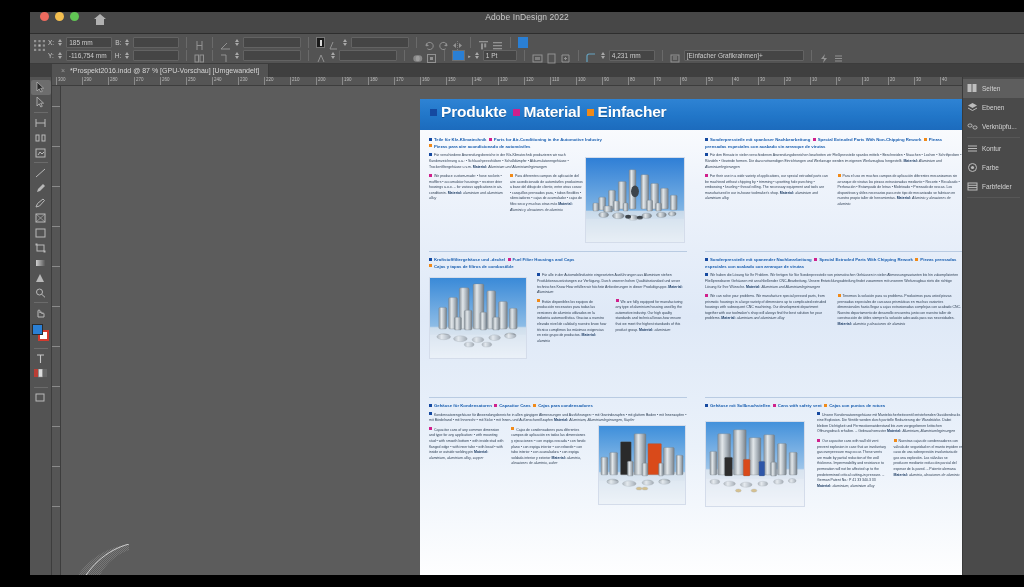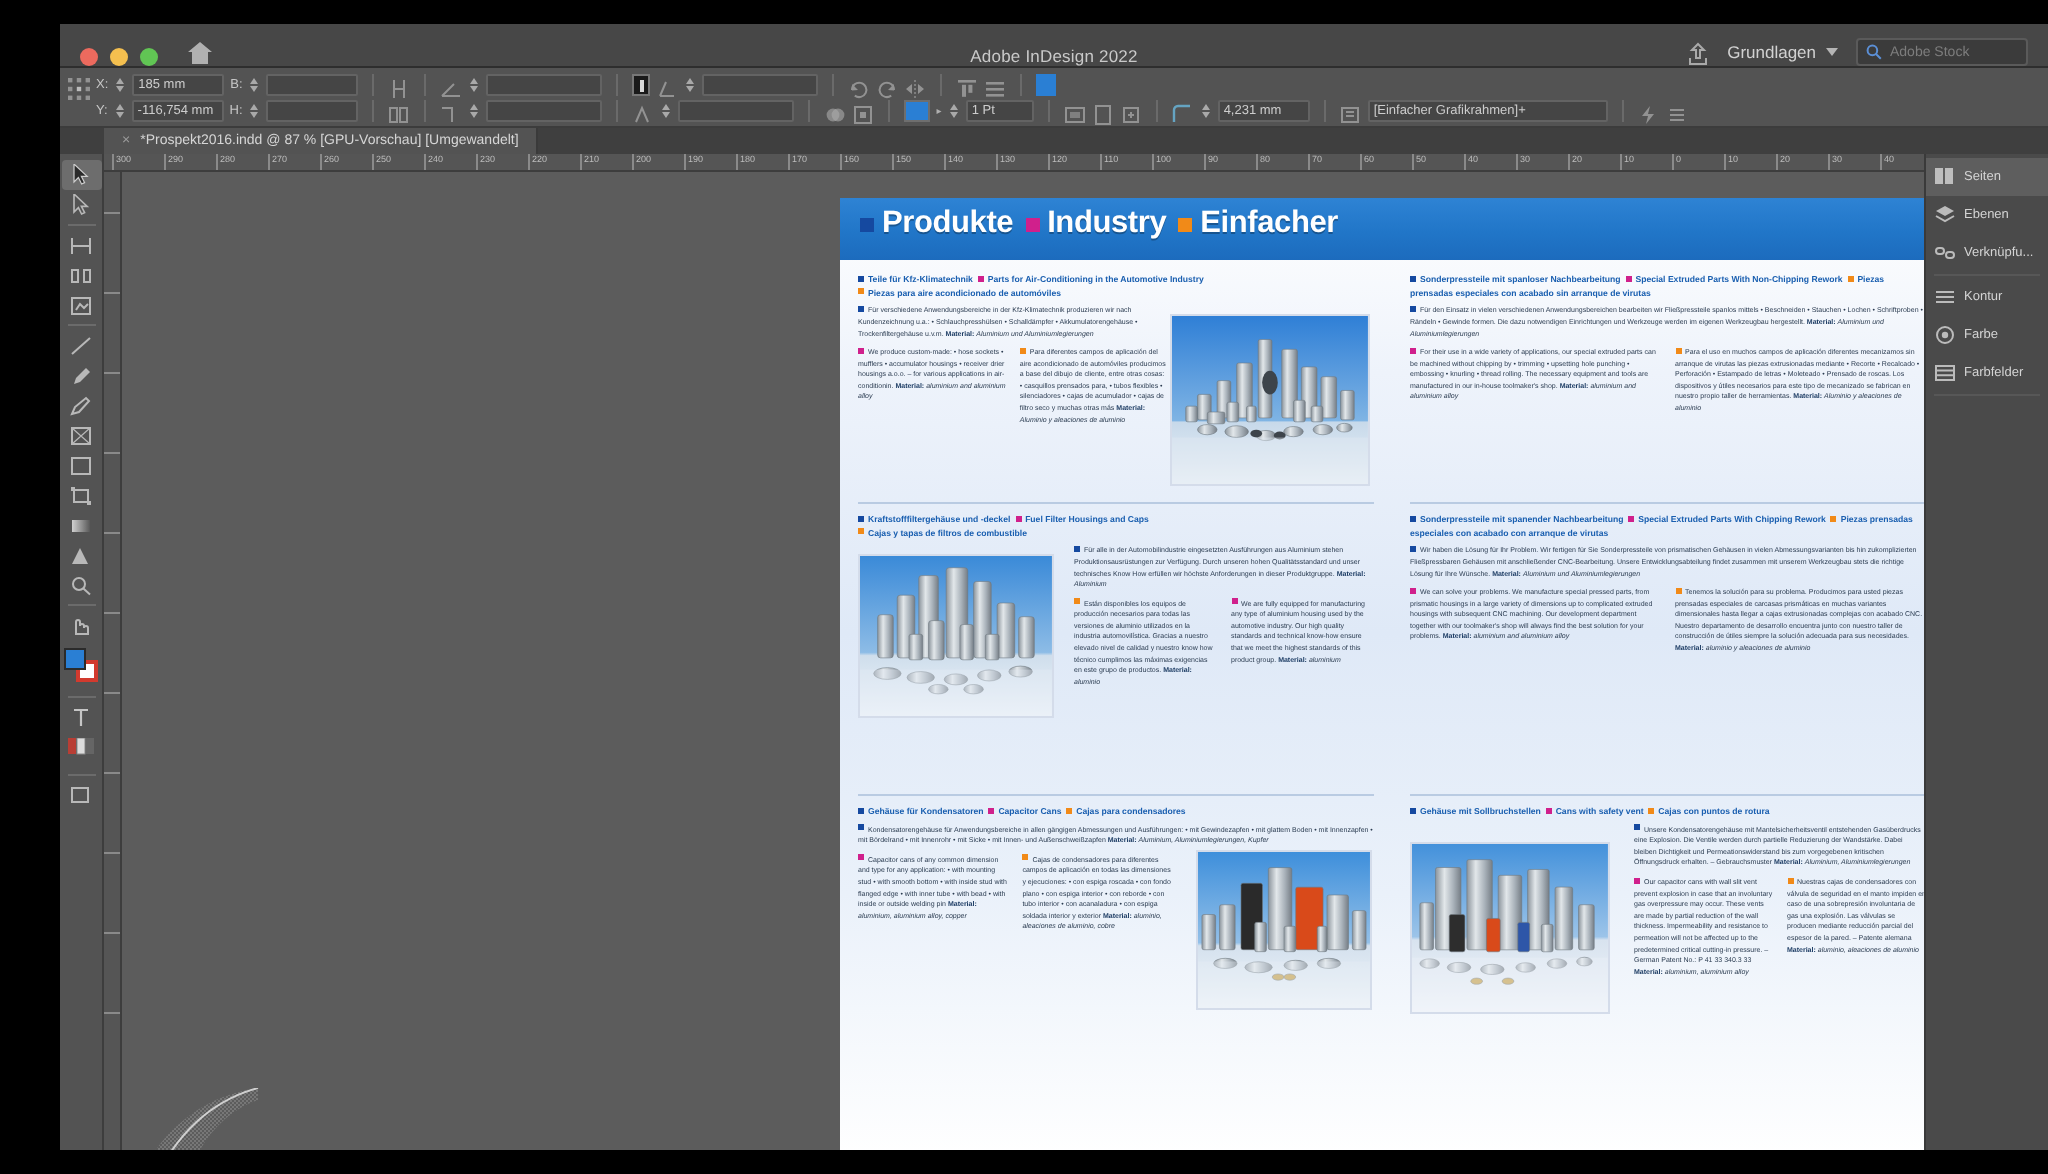--- a/index.html
+++ b/index.html
@@ -6,21 +6,21 @@
   html,body { background:#000; }
   body { width:1024px; height:587px; overflow:hidden; font-family:"Liberation Sans", sans-serif; }
 
   .app {
     position:absolute; left:30px; top:12px; width:994px; height:563px;
     background:#535353; overflow:hidden;
   }
 
   
   .titlebar {
-    height:22px; background:#474747; display:flex; align-items:flex-end;
+    height:22px; background:#474747; display:flex; align-items:flex-start;
     position:relative; border-bottom:1px solid #2e2e2e;
   }
   .traffic { display:flex; gap:6px; padding-left:10px; align-items:center; }
   .tl { width:9px; height:9px; border-radius:50%; }
   .tl.r{background:#ec6a5e;} .tl.y{background:#f4bf4f;} .tl.g{background:#61c554;}
   .home-icon { margin-left:14px; width:14px; height:13px; opacity:.82; }
   .apptitle {
     position:absolute; left:0; right:0; text-align:center;
     font-size:8.5px; color:#c9c9c9; letter-spacing:.1px;
   }
@@ -164,40 +164,20 @@
       <span class="tl r"></span>
       <span class="tl y"></span>
       <span class="tl g"></span>
     </div>
     <span class="home-icon">
       <svg viewBox="0 0 14 13" width="14" height="13">
           <path d="M7 1 L13 6 H11 V12 H3 V6 H1 Z" fill="#c7c7c7"></path>
         </svg>
     </span>
     <div class="apptitle">Adobe InDesign 2022</div>
-    <div class="tb-right">
-      <span class="share-ic">
-        <svg viewBox="0 0 12 12" width="12" height="12">
-            <path d="M6 1 L9 4 H7 V8 H5 V4 H3 Z M2 8 V11 H10 V8" stroke="#c2c2c2" fill="none" stroke-width="1"></path>
-          </svg>
-      </span>
-      <span class="grund">
-        <span>Grundlagen</span>
-        <svg width="6" height="4" viewBox="0 0 6 4">
-            <path d="M0 0 L3 4 L6 0 Z" fill="#b5b5b5"></path>
-          </svg>
-      </span>
-      <span class="stock">
-        <svg width="8" height="8" viewBox="0 0 8 8">
-            <circle cx="3.2" cy="3.2" r="2.4" stroke="#5b8fd6" fill="none" stroke-width="1"></circle>
-            <path d="M5 5 L7.4 7.4" stroke="#5b8fd6" stroke-width="1"></path>
-          </svg>
-        <span>Adobe Stock</span>
-      </span>
-    </div>
   </div>
 
   <div class="ctrlbar">
 
     <div class="ctrlrow">
       <span class="ctrl-ic">
         <svg viewBox="0 0 11 11" width="11" height="11">
           <g fill="#a8a8a8">
               <rect x="0" y="0" width="2.2" height="2.2"></rect>
               <rect x="4.4" y="0" width="2.2" height="2.2"></rect>
@@ -606,21 +586,21 @@
       <div class="page pg-left">
         <div class="pagebg"></div>
         <div class="band-head"></div>
         <div class="head-title">
           <span class="ht">
             <span class="sqi sq-b"></span>
             <span>Produkte</span>
           </span>
           <span class="ht">
             <span class="sqi sq-m"></span>
-            <span>Industry</span>
+            <span>Material</span>
           </span>
           <span class="ht">
             <span class="sqi sq-o"></span>
             <span>Einfacher</span>
           </span>
         </div>
 
         <div class="section" style="top:38px;">
           <div class="sec-titles">
             <span class="t-de"><span class="bul bul-b"></span><span>Teile für Kfz-Klimatechnik</span></span>

